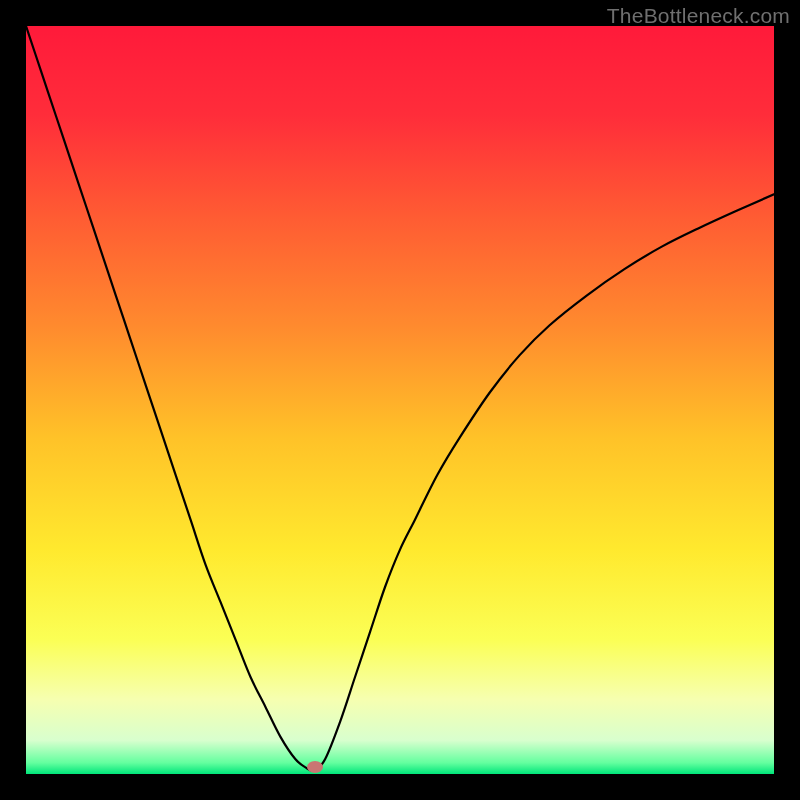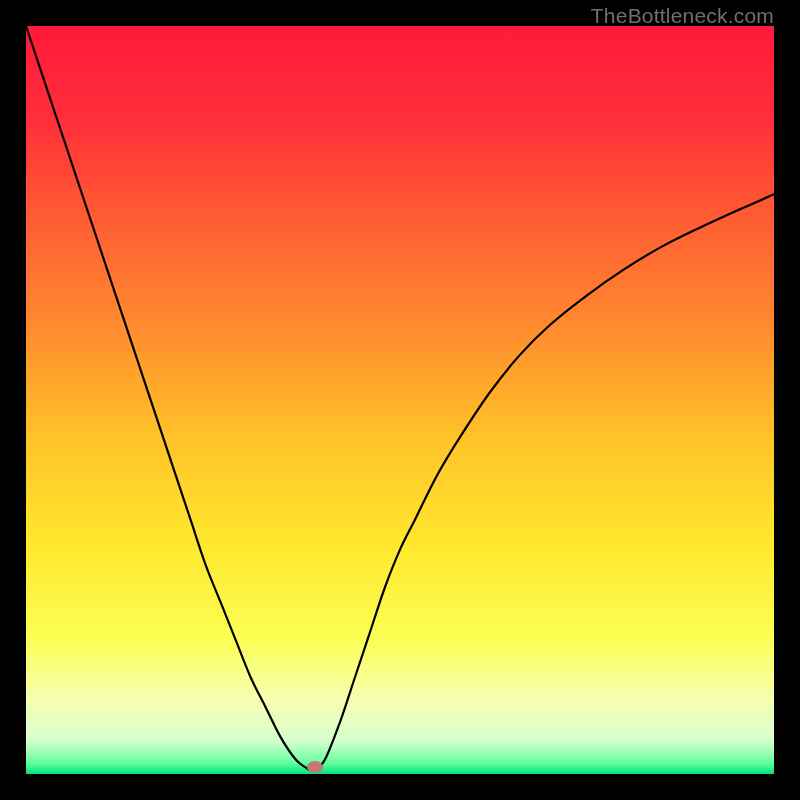--- a/index.html
+++ b/index.html
@@ -22,21 +22,21 @@
   .plot-area {
     position: absolute;
     left: 0;
     top: 0;
     width: 748px;
     height: 748px;
   }
   .watermark {
     position: absolute;
     top: 4px;
-    right: 26px;
+    right: 10px;
     font-size: 21px;
     color: #6f6f6f;
     font-weight: 500;
     letter-spacing: 0.2px;
   }
   svg {
     display: block;
   }
   .marker {
     position: absolute;

